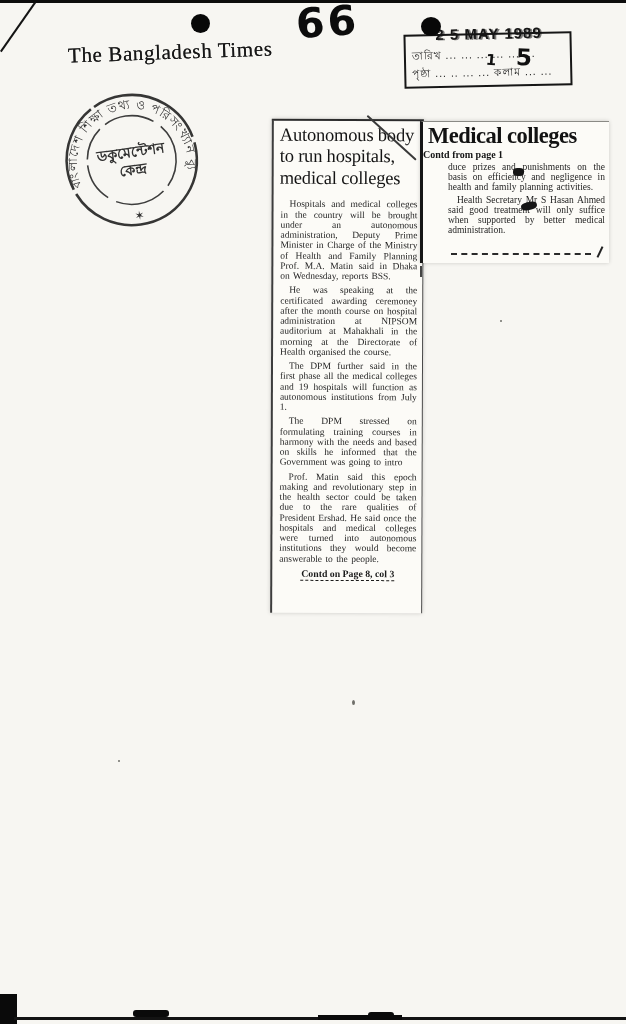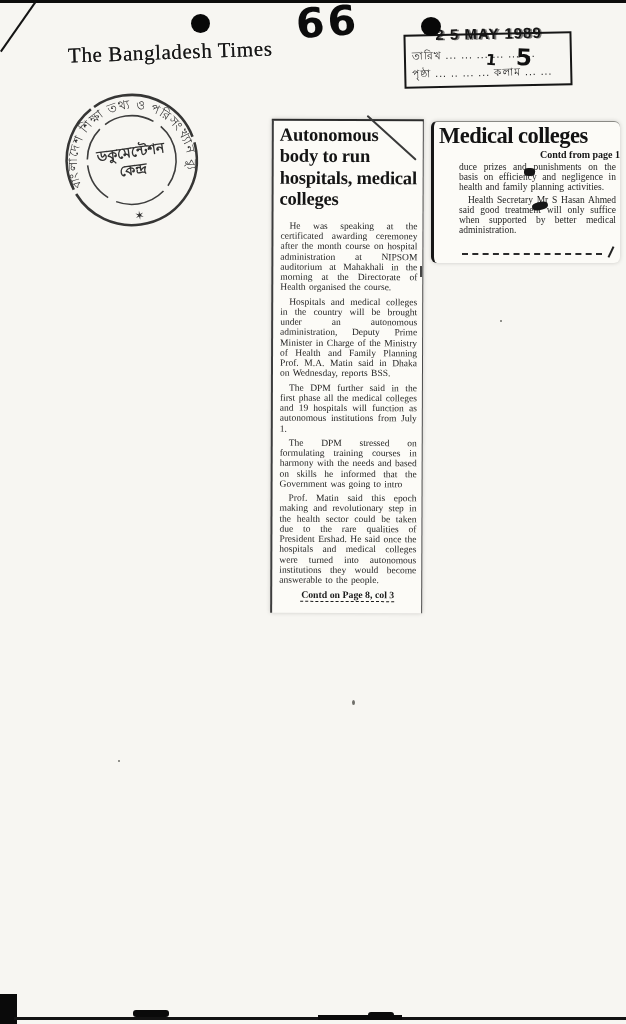--- a/index.html
+++ b/index.html
@@ -53,45 +53,45 @@
   .seal text{fill:#222;}
   
   .clip{position:absolute;background:#fcfbf7;box-shadow:0 0 4px rgba(0,0,0,0.18);}
   .clip-left{
     left:271px;top:119px;width:149px;min-height:492px;
     border-top:2px solid #2c2c2c;border-left:2px solid #3d3d3d;border-right:1px solid #4a4a4a;
     transform:rotate(0.2deg);
   }
   .clip-left h1{
     margin:0;padding:4px 3px 6px 6px;font-size:18.5px;line-height:1.16;
-    font-weight:bold;letter-spacing:-0.2px;color:#141414;
+    font-weight:normal;letter-spacing:-0.2px;color:#141414;
   }
   .clip-left .body{padding:0 5px 2px 7px;}
   .clip p{
     margin:4px 0;font-size:9.5px;line-height:1.08;text-align:justify;
     text-indent:9px;color:#1e1e1e;word-spacing:1px;
   }
   .contd{
     margin-top:0;padding-bottom:5px;text-align:center;font-size:9.8px;font-weight:bold;
     color:#1a1a1a;text-decoration:underline dashed;text-underline-offset:3px;
   }
   .pen-slash{
     position:absolute;right:6px;top:38px;width:66px;height:2px;background:#3a3a3a;
     transform:rotate(42deg);transform-origin:right top;border-radius:2px;
   }
   .clip-right{
-    left:431px;top:121px;width:186px;height:141px;
-    border-left:3px solid #161616;border-top:1px solid #8a8a85;border-radius:6px;
+    left:420px;top:121px;width:186px;height:141px;
+    border-left:3px solid #161616;border-top:1px solid #8a8a85;
   }
   .clip-right h1{
     margin:0;padding:3px 2px 0 5px;font-size:22.5px;line-height:1.02;
     font-weight:bold;letter-spacing:-0.5px;color:#121212;
   }
   .clip-right .subhead{
-    text-align:right;font-size:10px;font-weight:bold;margin:1px 0 2px 0;color:#161616;
+    text-align:left;font-size:10px;font-weight:bold;margin:1px 0 2px 0;color:#161616;
   }
   .clip-right .body{padding:0 4px 0 5px;margin-left:20px;}
   .clip-right p{margin:2px 0;}
   .clip-right p.first{text-indent:0;}
   .smudge{position:absolute;background:#161616;border-radius:40%;}
   .smudge1{left:90px;top:46px;width:11px;height:8px;}
   .smudge2{left:98px;top:80px;width:16px;height:8px;transform:rotate(-12deg);}
   .end-dashes{position:absolute;left:28px;bottom:8px;width:140px;border-bottom:2px solid #2a2a2a;
     border-bottom-style:dashed;height:1px;}
   .end-slash{position:absolute;right:8px;bottom:5px;width:2px;height:12px;background:#222;transform:rotate(25deg);}
@@ -146,22 +146,22 @@
     </text>
     <text x="75" y="70" text-anchor="middle" font-size="14.5" font-weight="bold" font-family="Liberation Sans, sans-serif">ডকুমেন্টেশন</text>
     <text x="75" y="88" text-anchor="middle" font-size="14.5" font-weight="bold" font-family="Liberation Sans, sans-serif">কেন্দ্র</text>
     <text x="70" y="134" font-size="12">✶</text>
   </svg>
 
   <div class="clip clip-left">
     <div class="pen-slash"></div>
     <h1>Autonomous body to run hospitals, medical colleges</h1>
     <div class="body">
+      <p>Hospitals and medical colleges in the country will be brought under an autonomous administration, Deputy Prime Minister in Charge of the Ministry of Health and Family Planning Prof. M.A. Matin said in Dhaka on Wednesday, reports BSS.</p>
       <p>He was speaking at the certificated awarding ceremoney after the month course on hospital administration at NIPSOM auditorium at Mahakhali in the morning at the Directorate of Health organised the course.</p>
-      <p>Hospitals and medical colleges in the country will be brought under an autonomous administration, Deputy Prime Minister in Charge of the Ministry of Health and Family Planning Prof. M.A. Matin said in Dhaka on Wednesday, reports BSS.</p>
       <p>The DPM further said in the first phase all the medical colleges and 19 hospitals will function as autonomous institutions from July 1.</p>
       <p>The DPM stressed on formulating training courses in harmony with the needs and based on skills he informed that the Government was going to intro</p>
       <p>Prof. Matin said this epoch making and revolutionary step in the health sector could be taken due to the rare qualities of President Ershad. He said once the hospitals and medical colleges were turned into autonomous institutions they would become answerable to the people.</p>
       <div class="contd">Contd on Page 8, col 3</div>
     </div>
   </div>
 
   <div class="clip clip-right">
     <h1>Medical colleges</h1>
     <div class="subhead">Contd from page 1</div>

